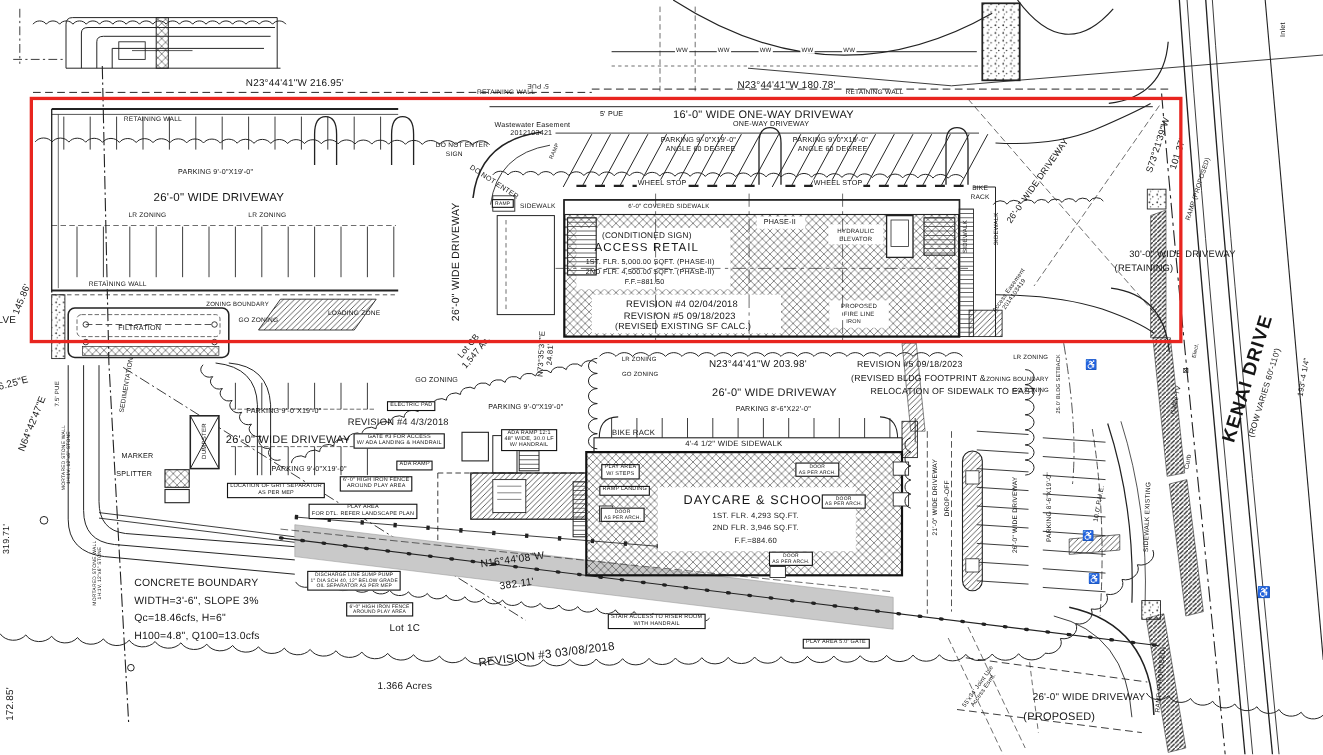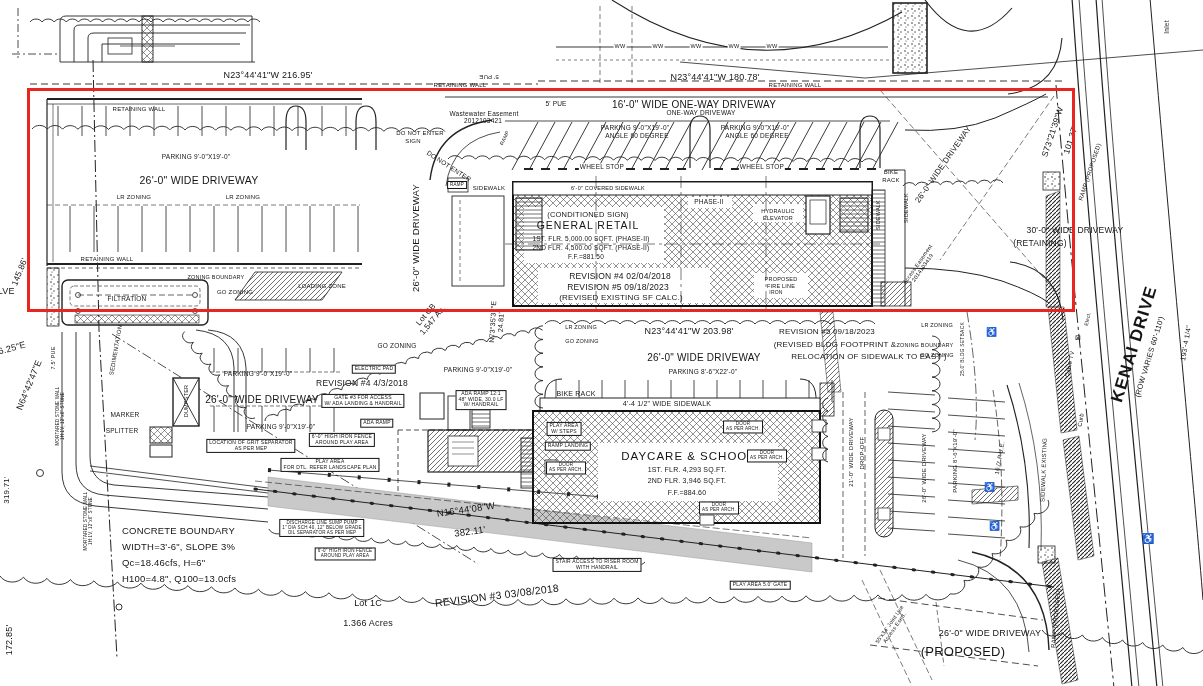--- a/index.html
+++ b/index.html
@@ -265,21 +265,21 @@
 <div class="lbl" style="left:235px;top:292px;font-size:6px">GO ZONING</div>
 <div class="lbl" style="left:322px;top:286px;font-size:6px">LOADING ZONE</div>
 <div class="lbl" style="left:505px;top:138px;font-size:5px;transform:translate(-50%,-50%) rotate(-65deg)">RAMP</div>
 <div class="lbl bx" style="left:457px;top:185px;font-size:4.5px">RAMP</div>
 <div class="lbl wbg" style="left:489px;top:188px;font-size:6px">SIDEWALK</div>
 <div class="lbl" style="left:416px;top:238px;font-size:9.5px;transform:translate(-50%,-50%) rotate(-90deg)">26'-0" WIDE DRIVEWAY</div>
 
 <div class="lbl" style="left:608px;top:188px;font-size:5.5px">6'-0" COVERED SIDEWALK</div>
 <div class="lbl" style="left:709px;top:202px;font-size:6.5px">PHASE-II</div>
 <div class="lbl" style="left:588px;top:215px;font-size:7.5px">(CONDITIONED SIGN)</div>
-<div class="lbl" style="left:588px;top:226px;font-size:10.5px;letter-spacing:1px">GENERAL RETAIL</div>
+<div class="lbl" style="left:588px;top:226px;font-size:10.5px;letter-spacing:1px">ACCESS RETAIL</div>
 <div class="lbl" style="left:591px;top:239px;font-size:6.5px">1ST. FLR. 5,000.00 SQFT. (PHASE-II)</div>
 <div class="lbl" style="left:591px;top:248px;font-size:6.5px">2ND FLR. 4,500.00 SQFT. (PHASE-II)</div>
 <div class="lbl" style="left:586px;top:257px;font-size:6.5px">F.F.=881.50</div>
 <div class="lbl" style="left:620px;top:277px;font-size:8.5px">REVISION #4 02/04/2018</div>
 <div class="lbl" style="left:618px;top:288px;font-size:8.5px">REVISION #5 09/18/2023</div>
 <div class="lbl" style="left:621px;top:298px;font-size:8px">(REVISED EXISTING SF CALC.)</div>
 <div class="lbl" style="left:778px;top:211px;font-size:5.5px">HYDRAULIC</div>
 <div class="lbl" style="left:778px;top:218px;font-size:5.5px">ELEVATOR</div>
 <div class="lbl" style="left:781px;top:279px;font-size:5.5px">PROPOSED</div>
 <div class="lbl" style="left:781px;top:286px;font-size:5.5px">FIRE LINE</div>
@@ -307,21 +307,21 @@
 <div class="lbl" style="left:1078px;top:338px;font-size:7px">⊠</div>
 <div class="lbl" style="left:1088px;top:319px;font-size:5px;transform:translate(-50%,-50%) rotate(-78deg)">Elect.</div>
 <div class="lbl" style="left:1081px;top:420px;font-size:6px;transform:translate(-50%,-50%) rotate(-80deg)">Curb</div>
 <div class="lbl" style="left:1044px;top:470px;font-size:6px;transform:translate(-50%,-50%) rotate(-88deg)">SIDEWALK EXISTING</div>
 <div class="lbl" style="left:992px;top:332px;font-size:9px">♿</div>
 <div class="lbl" style="left:990px;top:487px;font-size:9px">♿</div>
 <div class="lbl" style="left:995px;top:526px;font-size:9px">♿</div>
 <div class="lbl" style="left:1149px;top:539px;font-size:10px">♿</div>
 <div class="lbl" style="left:1056px;top:618px;font-size:6px;transform:translate(-50%,-50%) rotate(-85deg)">RAMP (PROPOSED)</div>
 <div class="lbl" style="left:990px;top:633px;font-size:9px">26'-0" WIDE DRIVEWAY</div>
-<div class="lbl" style="left:963px;top:652px;font-size:13px">(PROPOSED)</div>
+<div class="lbl" style="left:963px;top:652px;font-size:10px">(PROPOSED)</div>
 <div class="lbl" style="left:892px;top:626px;font-size:5.5px;transform:translate(-50%,-50%) rotate(-55deg)">
   <span class="ln">55'x34' Joint Use</span>
   <span class="ln">Access Esmt.</span>
 </div>
 <div class="lbl" style="left:1000px;top:458px;font-size:6px;transform:translate(-50%,-50%) rotate(-80deg)">10.0' P.U.E.</div>
 <div class="lbl" style="left:963px;top:349px;font-size:5px;transform:translate(-50%,-50%) rotate(-90deg)">25.0' BLDG SETBACK</div>
 
 <div class="lbl" style="left:689px;top:331px;font-size:9px">N23°44'41"W   203.98'</div>
 <div class="lbl" style="left:581px;top:327px;font-size:5.5px">LR ZONING</div>
 <div class="lbl" style="left:582px;top:341px;font-size:5.5px">GO ZONING</div>
@@ -435,21 +435,21 @@
 </div>
 <div class="lbl bx" style="left:345px;top:554px;font-size:4.5px">
   <span class="ln">6'-0" HIGH IRON FENCE</span>
   <span class="ln">AROUND PLAY AREA</span>
 </div>
 <div class="lbl tl" style="left:122px;top:531px;font-size:9.5px">CONCRETE BOUNDARY</div>
 <div class="lbl tl" style="left:122px;top:547px;font-size:9.5px">WIDTH=3'-6", SLOPE 3%</div>
 <div class="lbl tl" style="left:122px;top:563px;font-size:9.5px">Qc=18.46cfs, H=6"</div>
 <div class="lbl tl" style="left:122px;top:579px;font-size:9.5px">H100=4.8", Q100=13.0cfs</div>
 
-<div class="lbl" style="left:368px;top:603px;font-size:9px">Lot 1C</div>
+<div class="lbl" style="left:368px;top:571px;font-size:9px">Lot 1C</div>
 <div class="lbl" style="left:368px;top:623px;font-size:9px">1.366 Acres</div>
 <div class="lbl" style="left:497px;top:596px;font-size:10.5px;transform:translate(-50%,-50%) rotate(-7deg)">REVISION #3 03/08/2018</div>
 <div class="lbl" style="left:466px;top:510px;font-size:9.5px;transform:translate(-50%,-50%) rotate(-8deg)">N16°44'08"W</div>
 <div class="lbl" style="left:470px;top:532px;font-size:9.5px;transform:translate(-50%,-50%) rotate(-8deg)">382.11'</div>
 
 <div id="hlrect" style="border-color: rgb(232, 37, 31);"></div>
 
 </div>
 
 </body></html>

